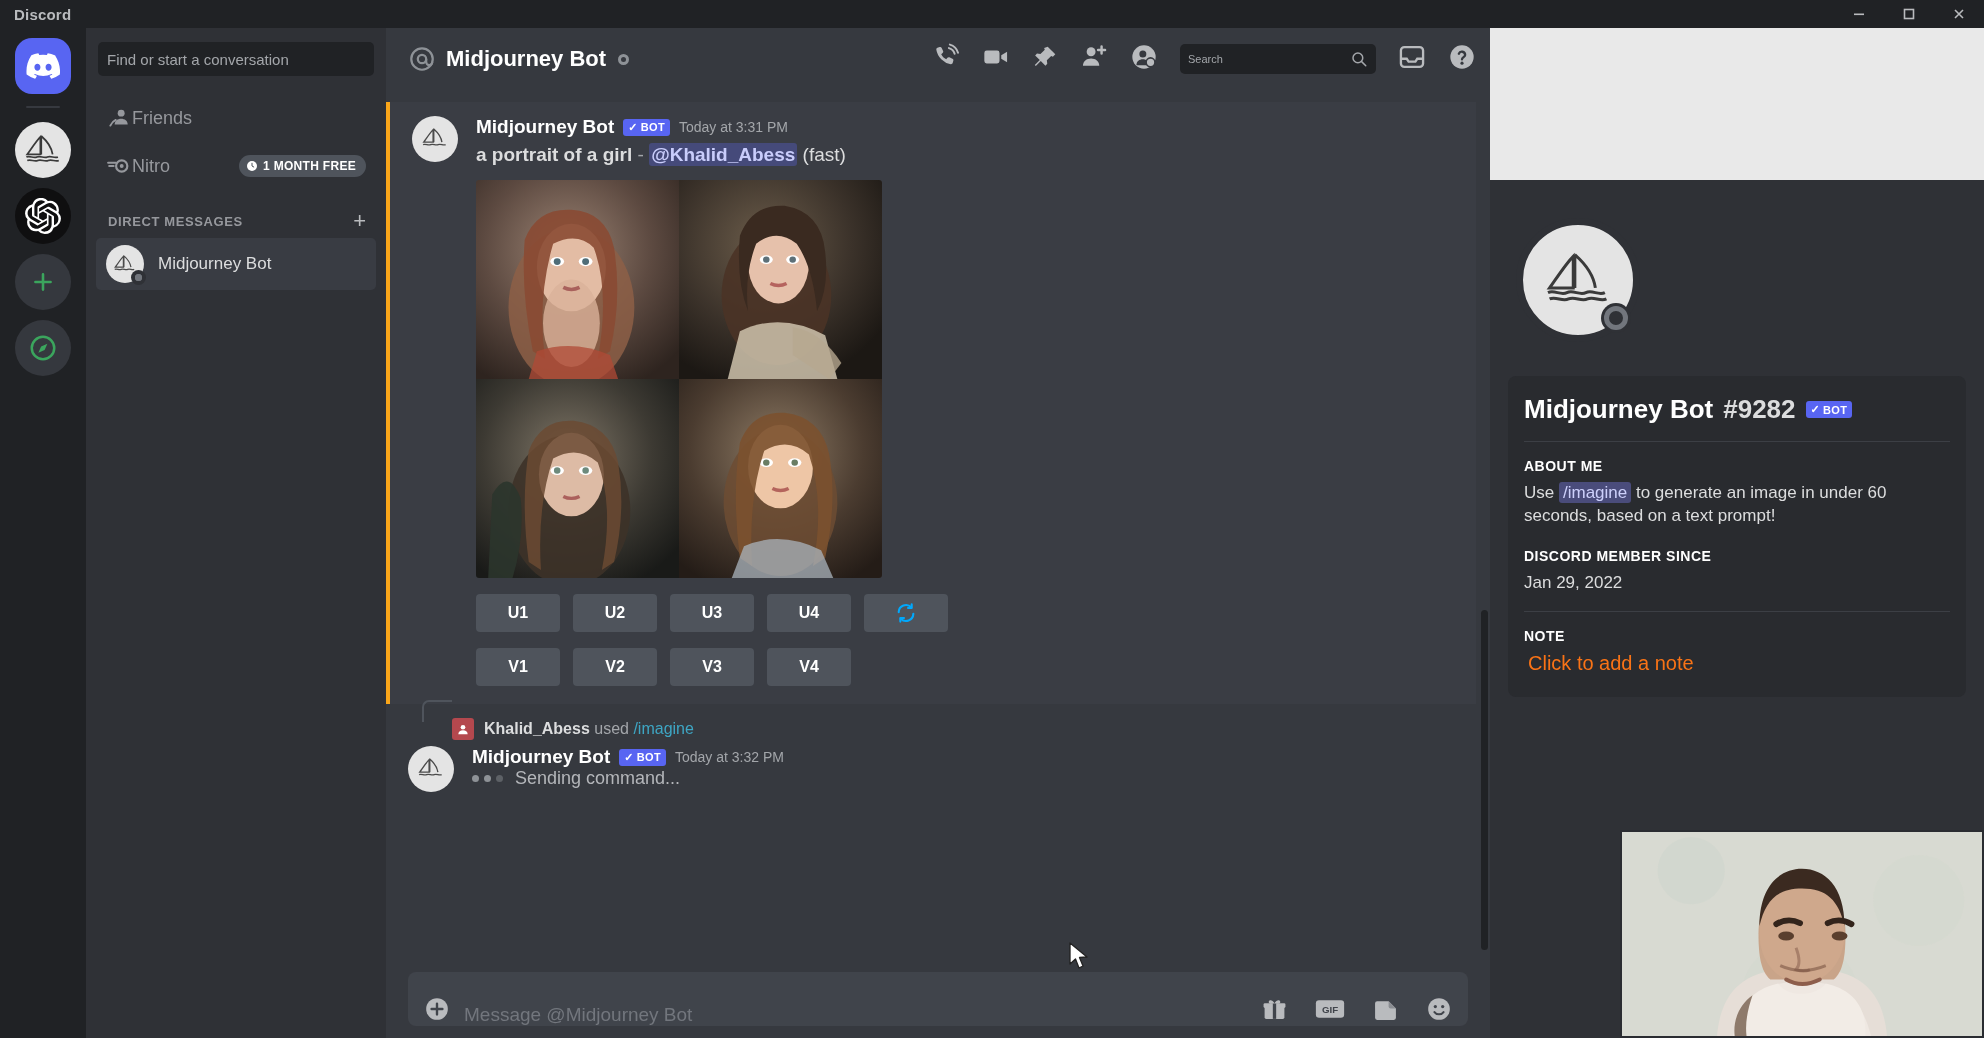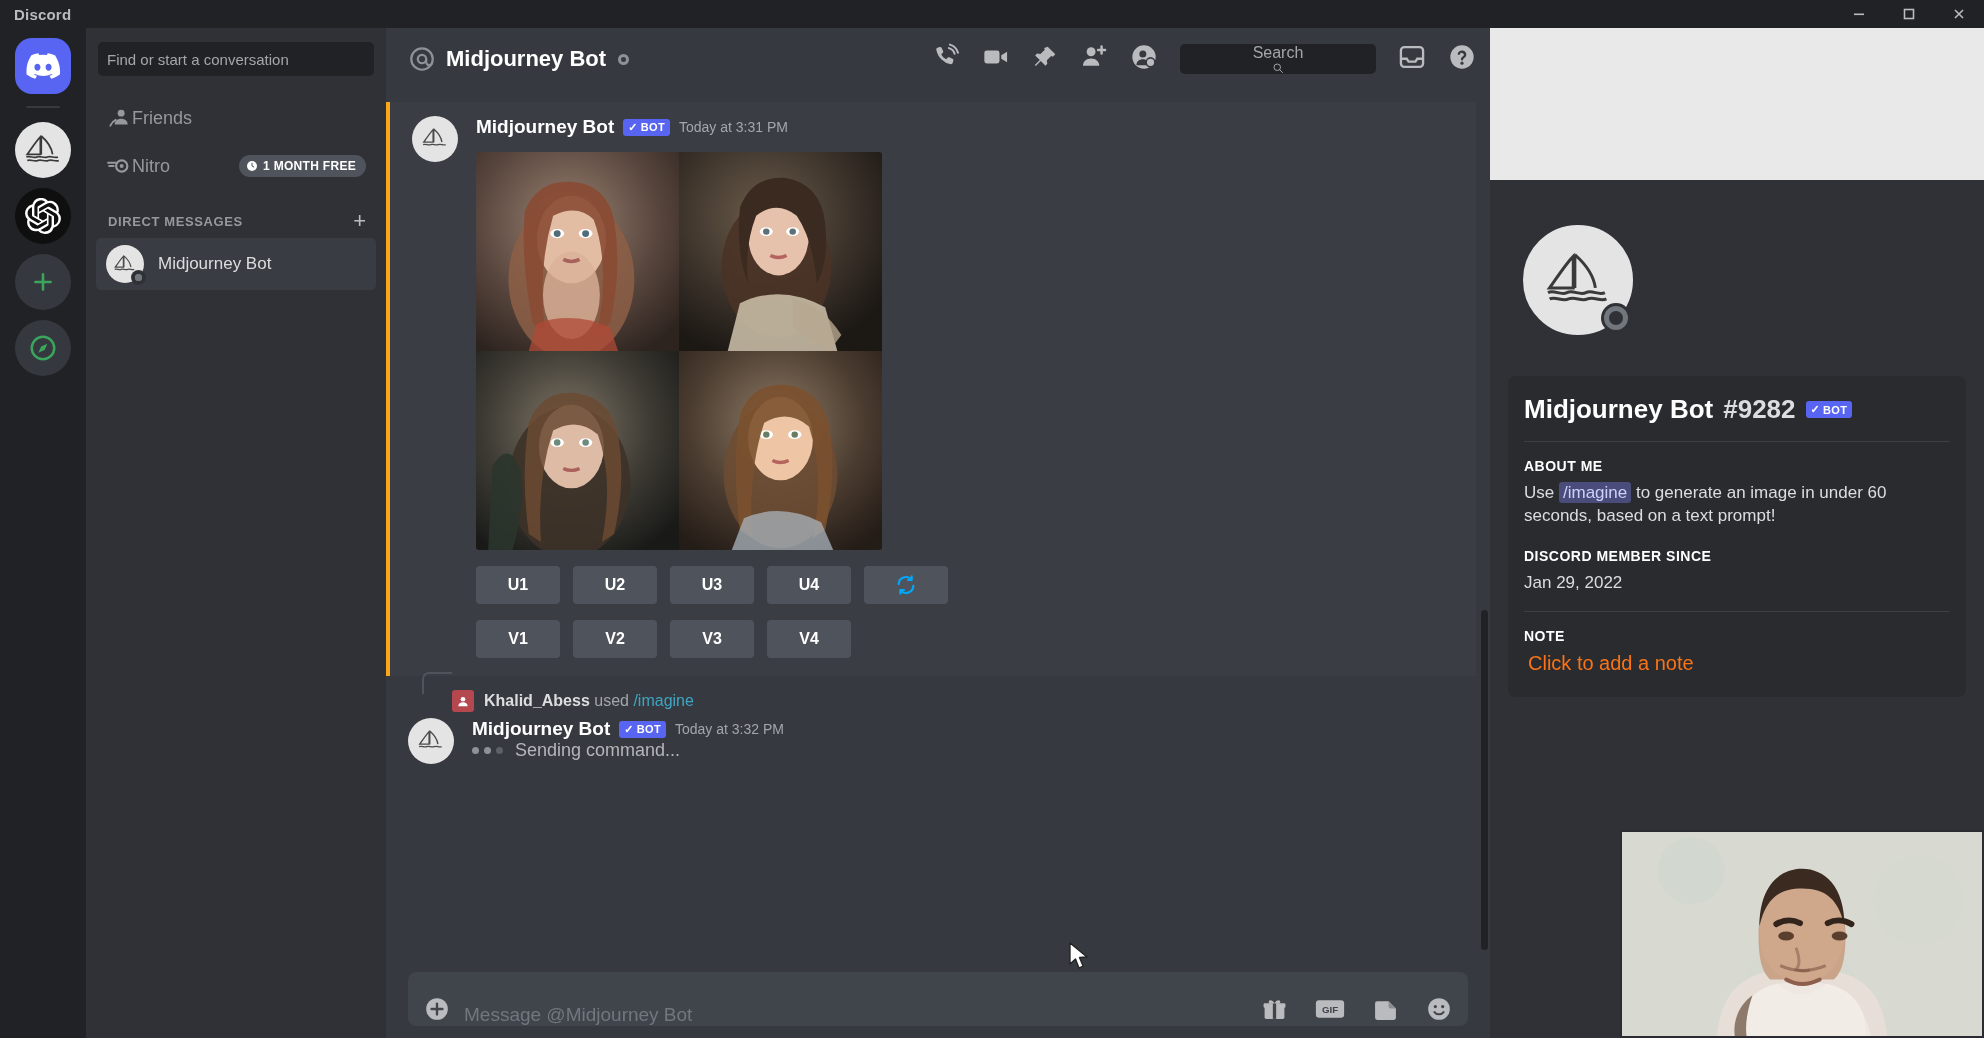--- a/index.html
+++ b/index.html
@@ -109,22 +109,22 @@
   .chat-title {
     font-size: 22px; font-weight: bold; color: #fff; margin-left: 10px;
   }
   .hdr-status-dot {
     width: 11px; height: 11px; border-radius: 50%; border: 3px solid #8e9297;
     margin-left: 12px;
   }
   .hdr-icons { margin-left: auto; display: flex; align-items: center; gap: 22px; color: #b9bbbe; }
   .search-box {
     width: 196px; height: 30px; background: #202225; border-radius: 5px;
-    display: flex; align-items: center; padding: 0 8px;
-    color: #a3a6aa; font-size: 16px; flex-direction: column;
+    display: flex; align-items: center; padding: 8px 8px;
+    color: #a3a6aa; font-size: 11px;
   }
   .search-box .ph { flex: 1; }
 
   .msgs { position: relative; height: 866px; overflow: hidden; }
   .date-div {
     display: flex; align-items: center; gap: 14px; padding: 28px 28px 0;
     color: #a3a6aa; font-size: 14px; font-weight: bold;
   }
   .date-div .ln { flex: 1; height: 1px; background: #42454a; }
 
@@ -446,20 +446,26 @@
           <div class="msg-body">
             <div class="msg-top">
               <span class="msg-author">Midjourney Bot</span>
               <span class="bot-tag">
                 <span>✓</span>
                 <span>BOT</span>
               </span>
               <span class="msg-ts">Today at 3:31 PM</span>
             </div>
 
+            <div class="msg-text">
+              <span>a portrait of a girl</span>
+              <span class="dash">-</span>
+              <span class="mention">@Khalid_Abess</span>
+              <span class="fast">(fast)</span>
+            </div>
 
             <div class="grid2">
               <div class="cell">
                 <svg width="100%" height="100%" viewBox="0 0 100 100" preserveAspectRatio="none">
                   <defs>
                       <radialGradient id="g1" cx="45%" cy="35%" r="75%">
                     <stop offset="0%" stop-color="#9a8272"></stop>
                         <stop offset="55%" stop-color="#5d4a41"></stop>
                         <stop offset="100%" stop-color="#2e241f"></stop>
                   </radialGradient>

